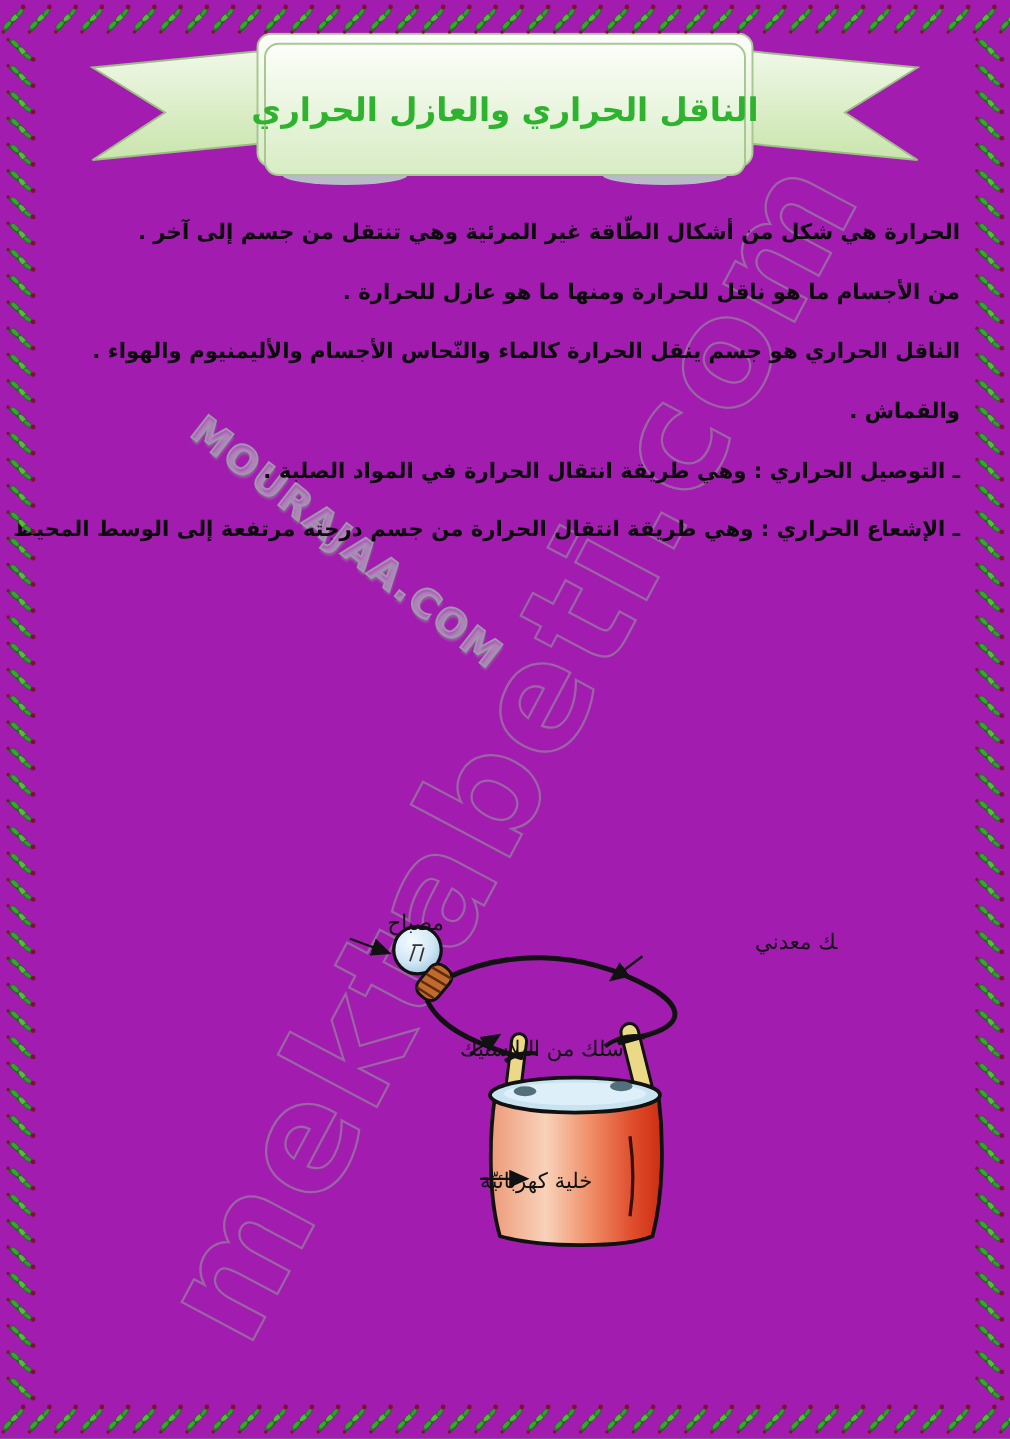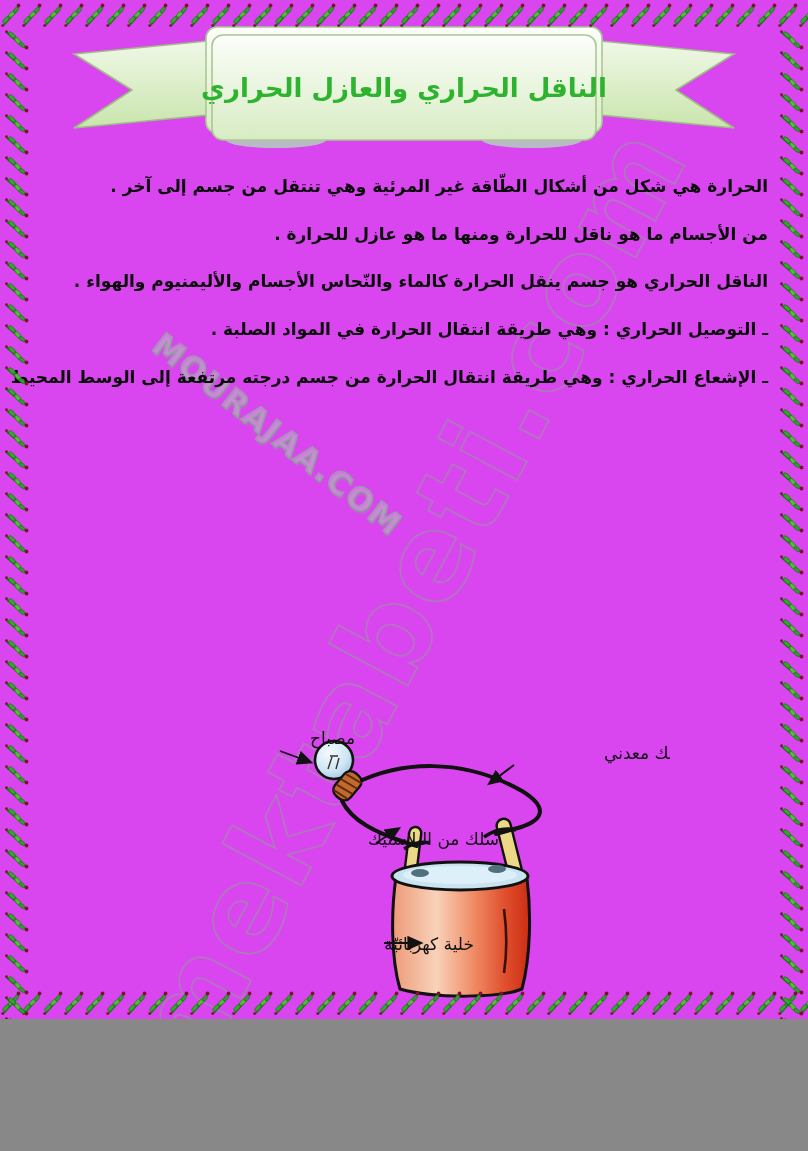--- a/index.html
+++ b/index.html
@@ -1,20 +1,20 @@
 <!DOCTYPE html>
 <html lang="ar"><head>
 <meta charset="utf-8">
 <style>
   html,body{margin:0;padding:0;background:#888;}
   .page{
     position:relative;
-    width:808px;height:1019px;
+    width:808px;height:1151px;
     margin:0 auto;
-    background:#d946ef;
+    background:#a21caf;
     overflow:hidden;
     font-family:"DejaVu Sans",sans-serif;
   }
   
   .border-strip{position:absolute;display:flex;overflow:hidden;z-index:3;}
   .border-top{top:2px;left:0;width:100%;height:27px;flex-direction:row;}
   .border-bottom{bottom:2px;left:0;width:100%;height:27px;flex-direction:row;}
   .border-left{top:29px;left:3px;width:27px;height:1093px;flex-direction:column;}
   .border-right{top:29px;right:3px;width:27px;height:1093px;flex-direction:column;}
   .border-strip svg{flex:0 0 auto;}
@@ -1965,20 +1965,21 @@
     </svg>
   </div>
 
   <div class="wm-small">MOURAJAA.COM</div>
   <div class="wm-large">mektabeti.com</div>
 
   <div class="body-text">
     <div class="line">الحرارة هي شكل من أشكال الطّاقة غير المرئية وهي تنتقل من جسم إلى آخر .</div>
     <div class="line">من الأجسام ما هو ناقل للحرارة ومنها ما هو عازل للحرارة .</div>
     <div class="line">الناقل الحراري هو جسم ينقل الحرارة كالماء والنّحاس الأجسام والأليمنيوم والهواء .</div>
+    <div class="line">والقماش .</div>
     <div class="line">ـ التوصيل الحراري : وهي طريقة انتقال الحرارة في المواد الصلبة .</div>
     <div class="line">ـ الإشعاع الحراري : وهي طريقة انتقال الحرارة من جسم درجته مرتفعة إلى الوسط المحيط</div>
   </div>
 
   <div class="diagram">
     <svg width="500" height="320" viewBox="0 0 500 320">
       <defs>
         <radialGradient id="glassG" cx="0.38" cy="0.32" r="0.85">
           <stop offset="0" stop-color="#f4fbff"></stop>
           <stop offset="0.55" stop-color="#cfe6f4"></stop>

